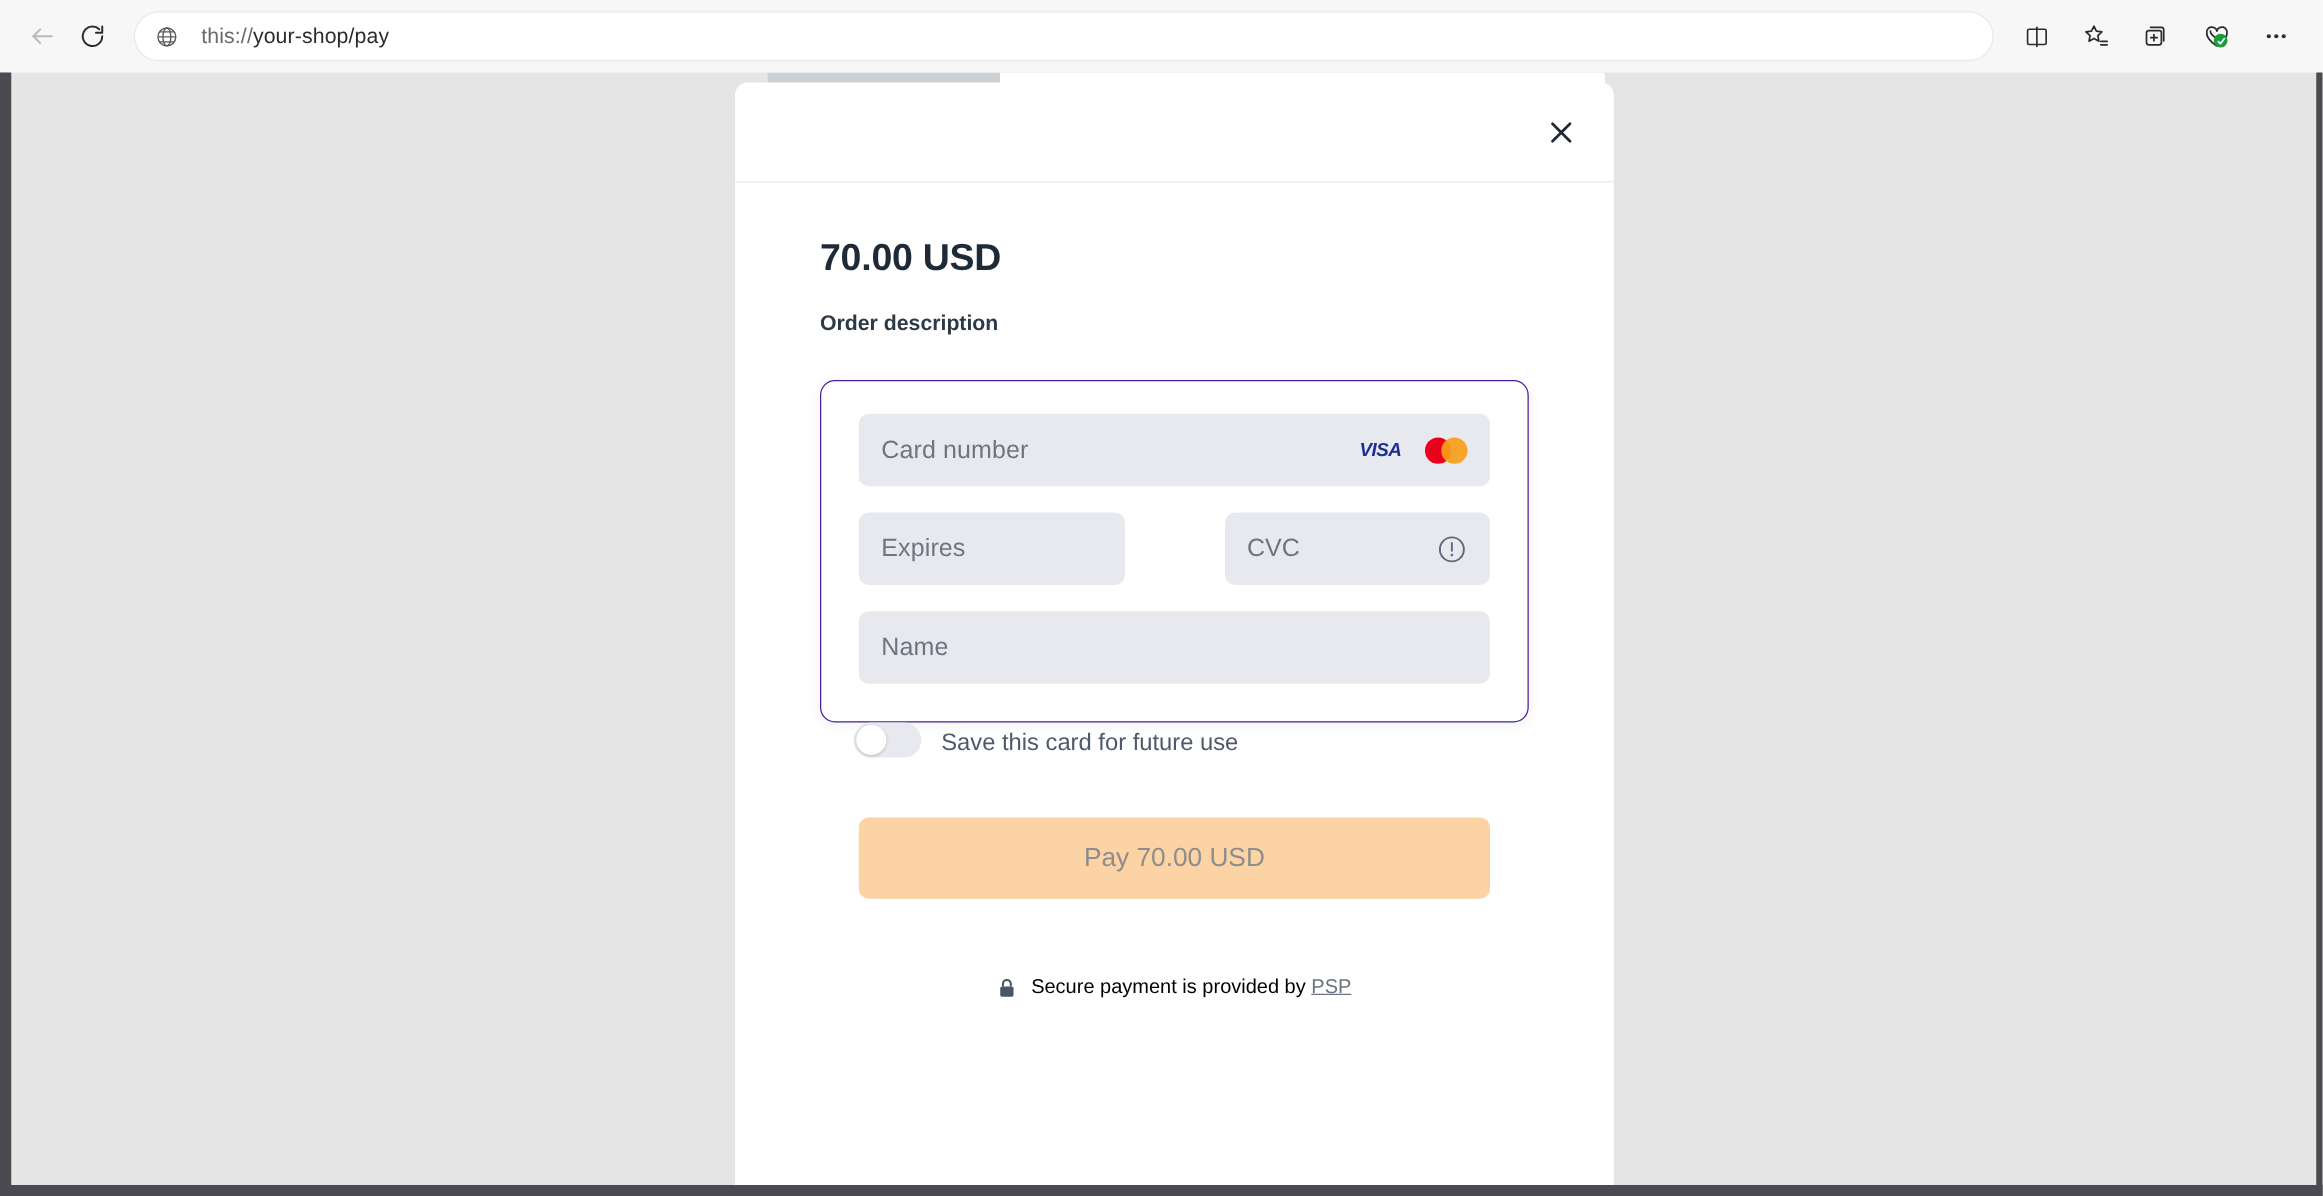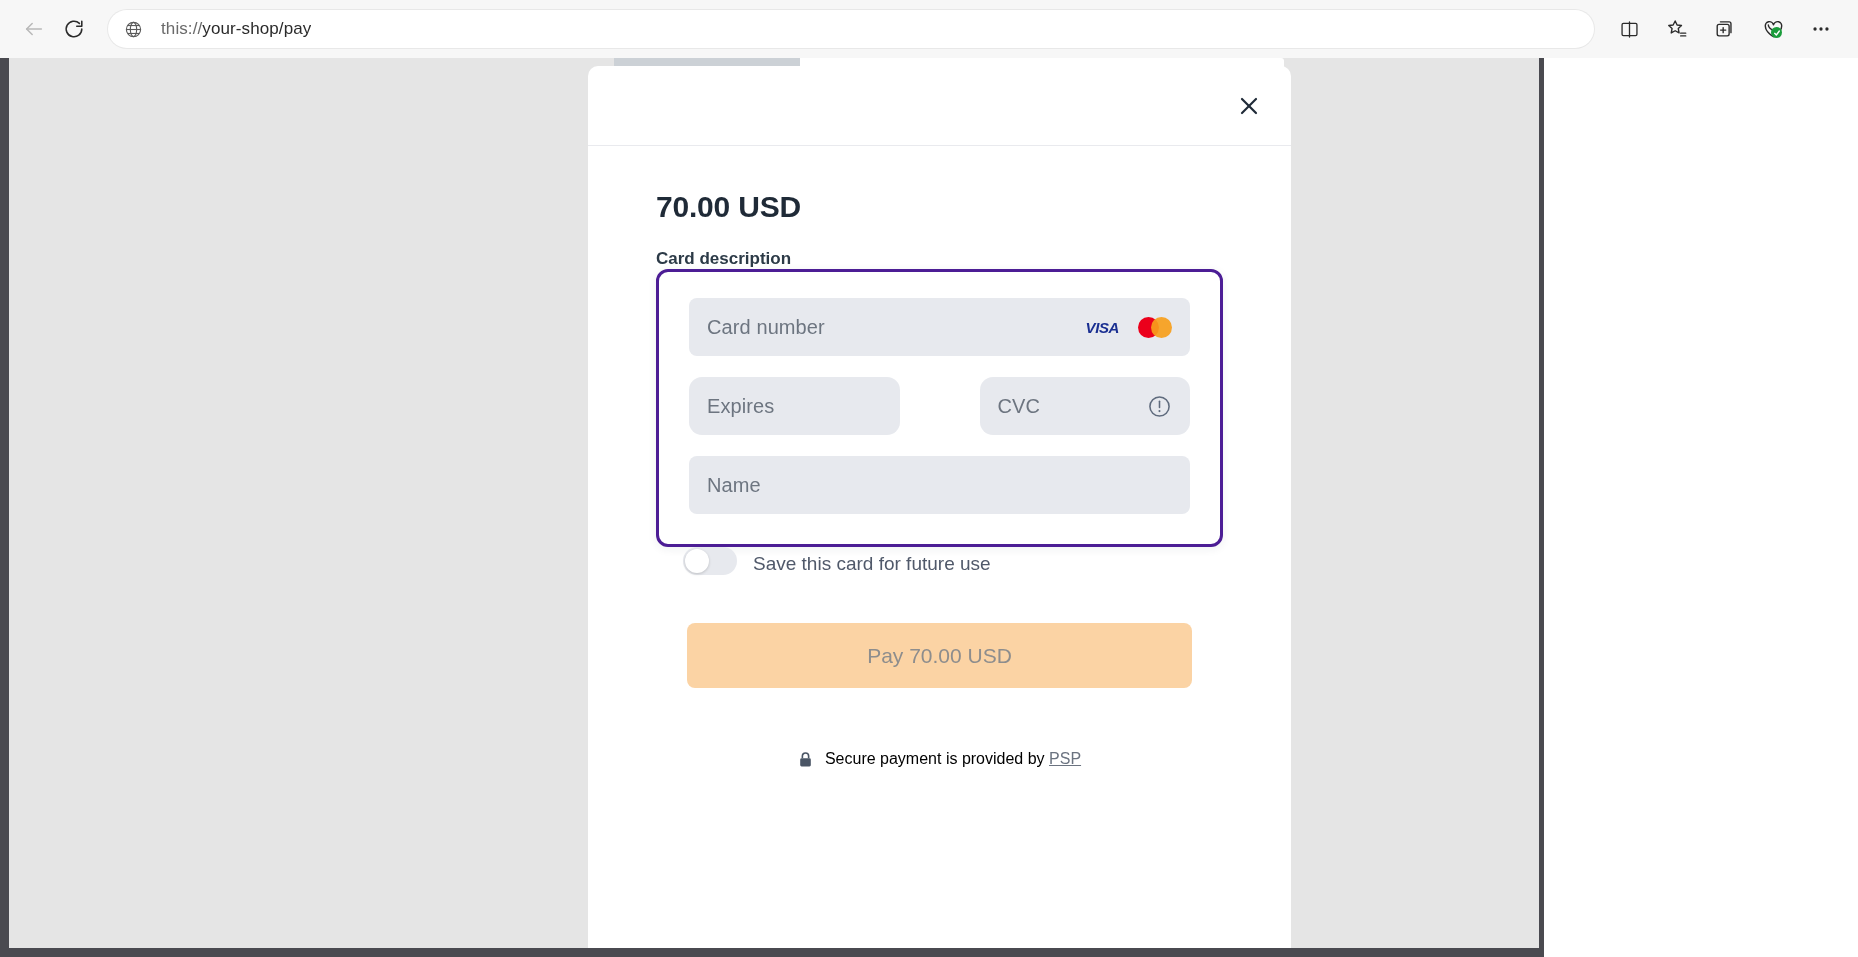--- a/index.html
+++ b/index.html
@@ -65,21 +65,21 @@
     border-radius: 50%;
     background: #1a9c3b;
     display: flex; align-items: center; justify-content: center;
   }
   .badge-wrap { position: relative; width: 30px; height: 30px; display:flex; align-items:center; justify-content:center;}
 
   
   .viewport {
     position: absolute;
     top: 58px; left: 0;
-    width: 1544px;
+    width: 1858px;
     height: 899px;
     background: #e5e5e5;
     border-left: 9px solid #4a4a50;
     border-right: 5px solid #4a4a50;
     border-bottom: 9px solid #4a4a50;
     overflow: hidden;
   }
 
   
   .page-behind {
@@ -138,22 +138,23 @@
   }
   .order-desc {
     font-size: 17px;
     font-weight: bold;
     color: #2c3a47;
     margin-top: 25px;
   }
 
   
   .card-panel {
-    background: #ffffff;
-    border: 3px solid #4c1d95;
+    margin-top: 35px;
+    background: #ffffff;
+    border: 1px solid #4c1d95;
     border-radius: 12px;
     box-shadow: 0 2px 10px rgba(30,40,60,0.07);
     padding: 26px 30px 30px 30px;
   }
 
   .field {
     background: #e7e9ee;
     border-radius: 8px;
     height: 58px;
     display: flex;
@@ -171,21 +172,21 @@
     display: flex;
     align-items: center;
     gap: 19px;
   }
 
   .field-row {
     display: flex;
     margin-top: 21px;
     gap: 0;
   }
-  .field-row .field { width: 232px; border-radius: 13px; }
+  .field-row .field { width: 232px; }
   .field-row .spacer { width: 80px; flex: 0 0 80px; }
   .field.full { width: 100%; }
   .mt21 { margin-top: 21px; }
 
   
   .visa {
     font-family: "Liberation Sans", sans-serif;
     font-style: italic;
     font-weight: bold;
     font-size: 15px;
@@ -362,21 +363,21 @@
         <svg width="24" height="24" viewBox="0 0 24 24" fill="none" stroke="#1f2a37" stroke-width="2.2" stroke-linecap="round">
           <line x1="5" y1="5" x2="19" y2="19"></line>
             <line x1="19" y1="5" x2="5" y2="19"></line>
         </svg>
       </div>
     </div>
 
     <div class="modal-body">
 
       <div class="amount">70.00 USD</div>
-      <div class="order-desc">Card description</div>
+      <div class="order-desc">Order description</div>
 
       <div class="card-panel">
 
         <div class="field full">
           <span class="ph">Card number</span>
           <span class="trailing">
             <span class="visa">VISA</span>
             <span class="mc">
               <i class="mc-r"></i>
                 <i class="mc-o"></i>

